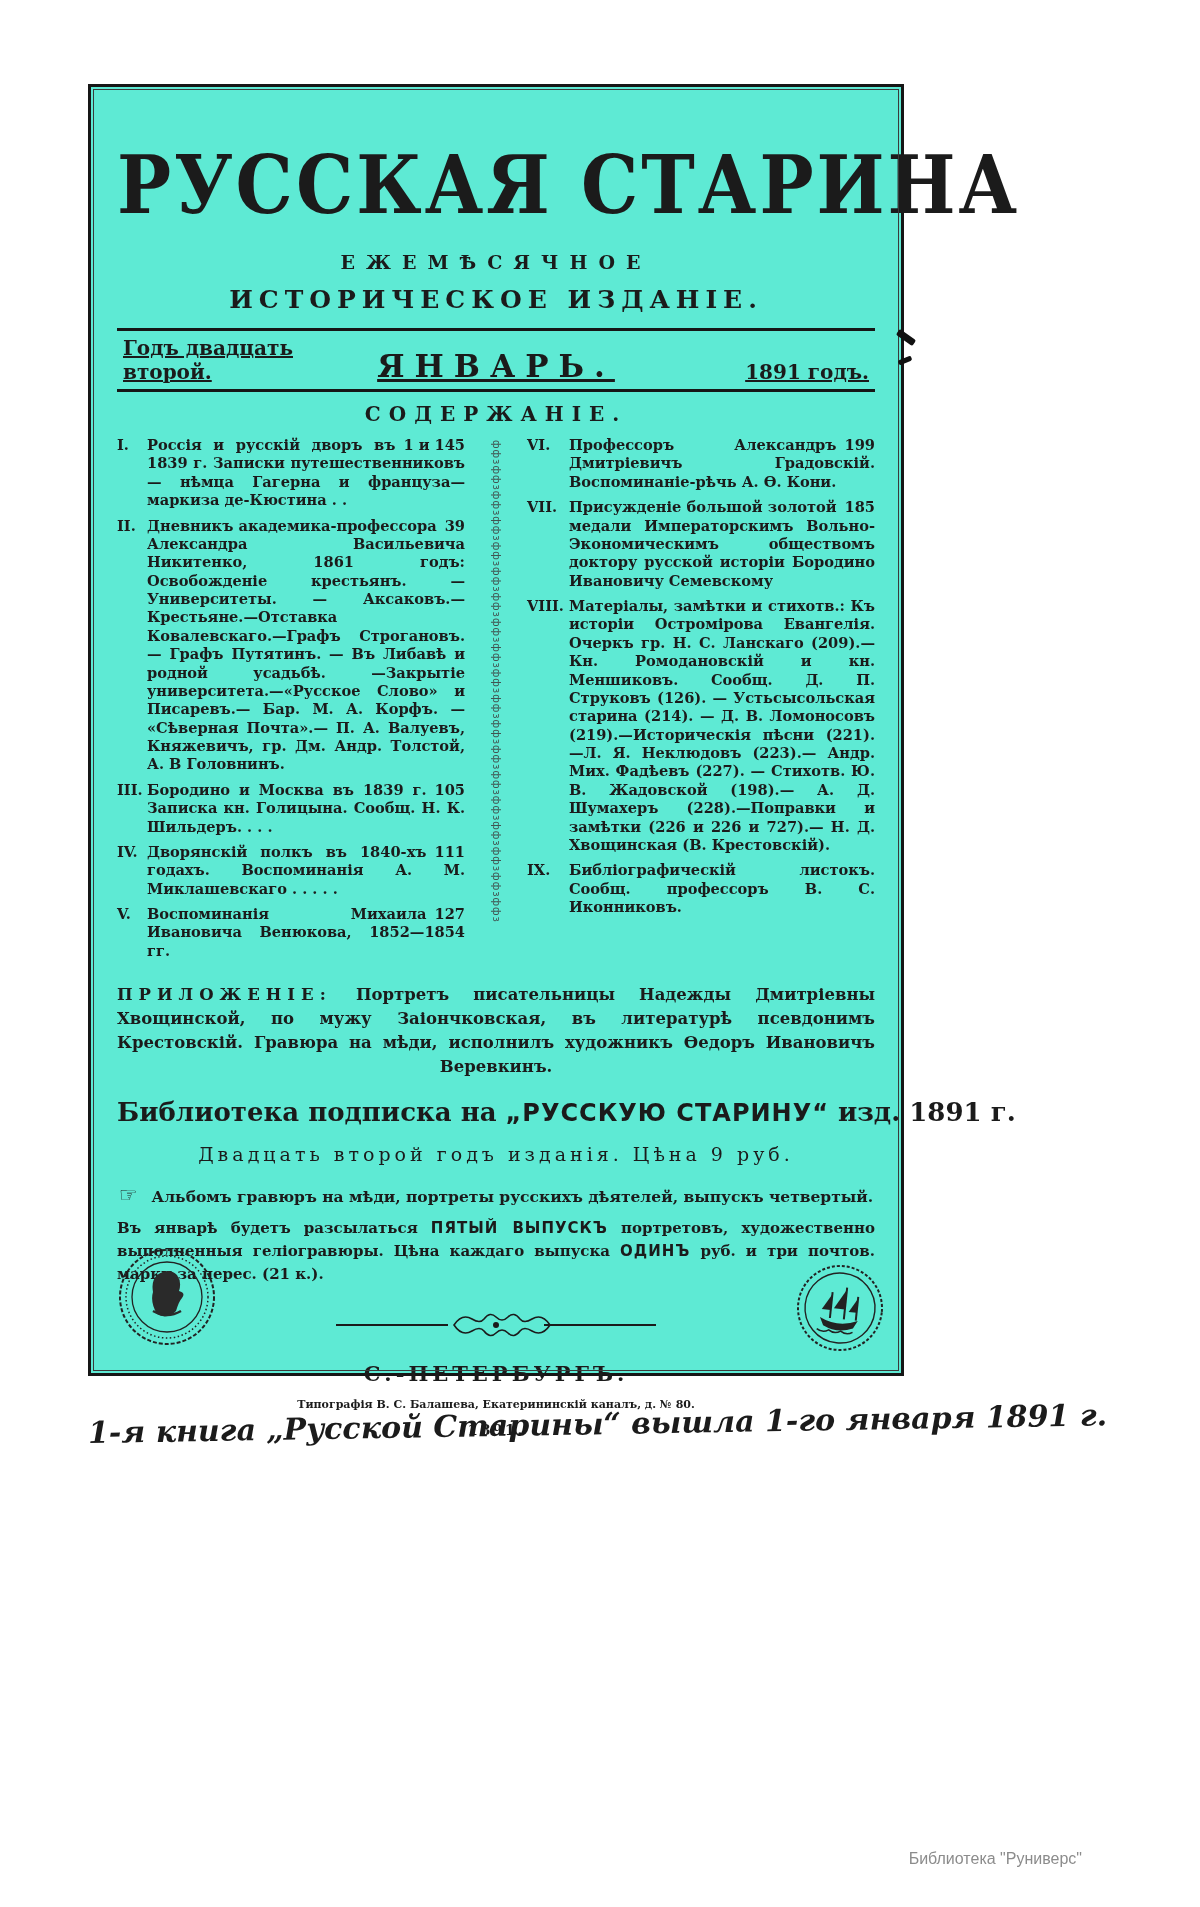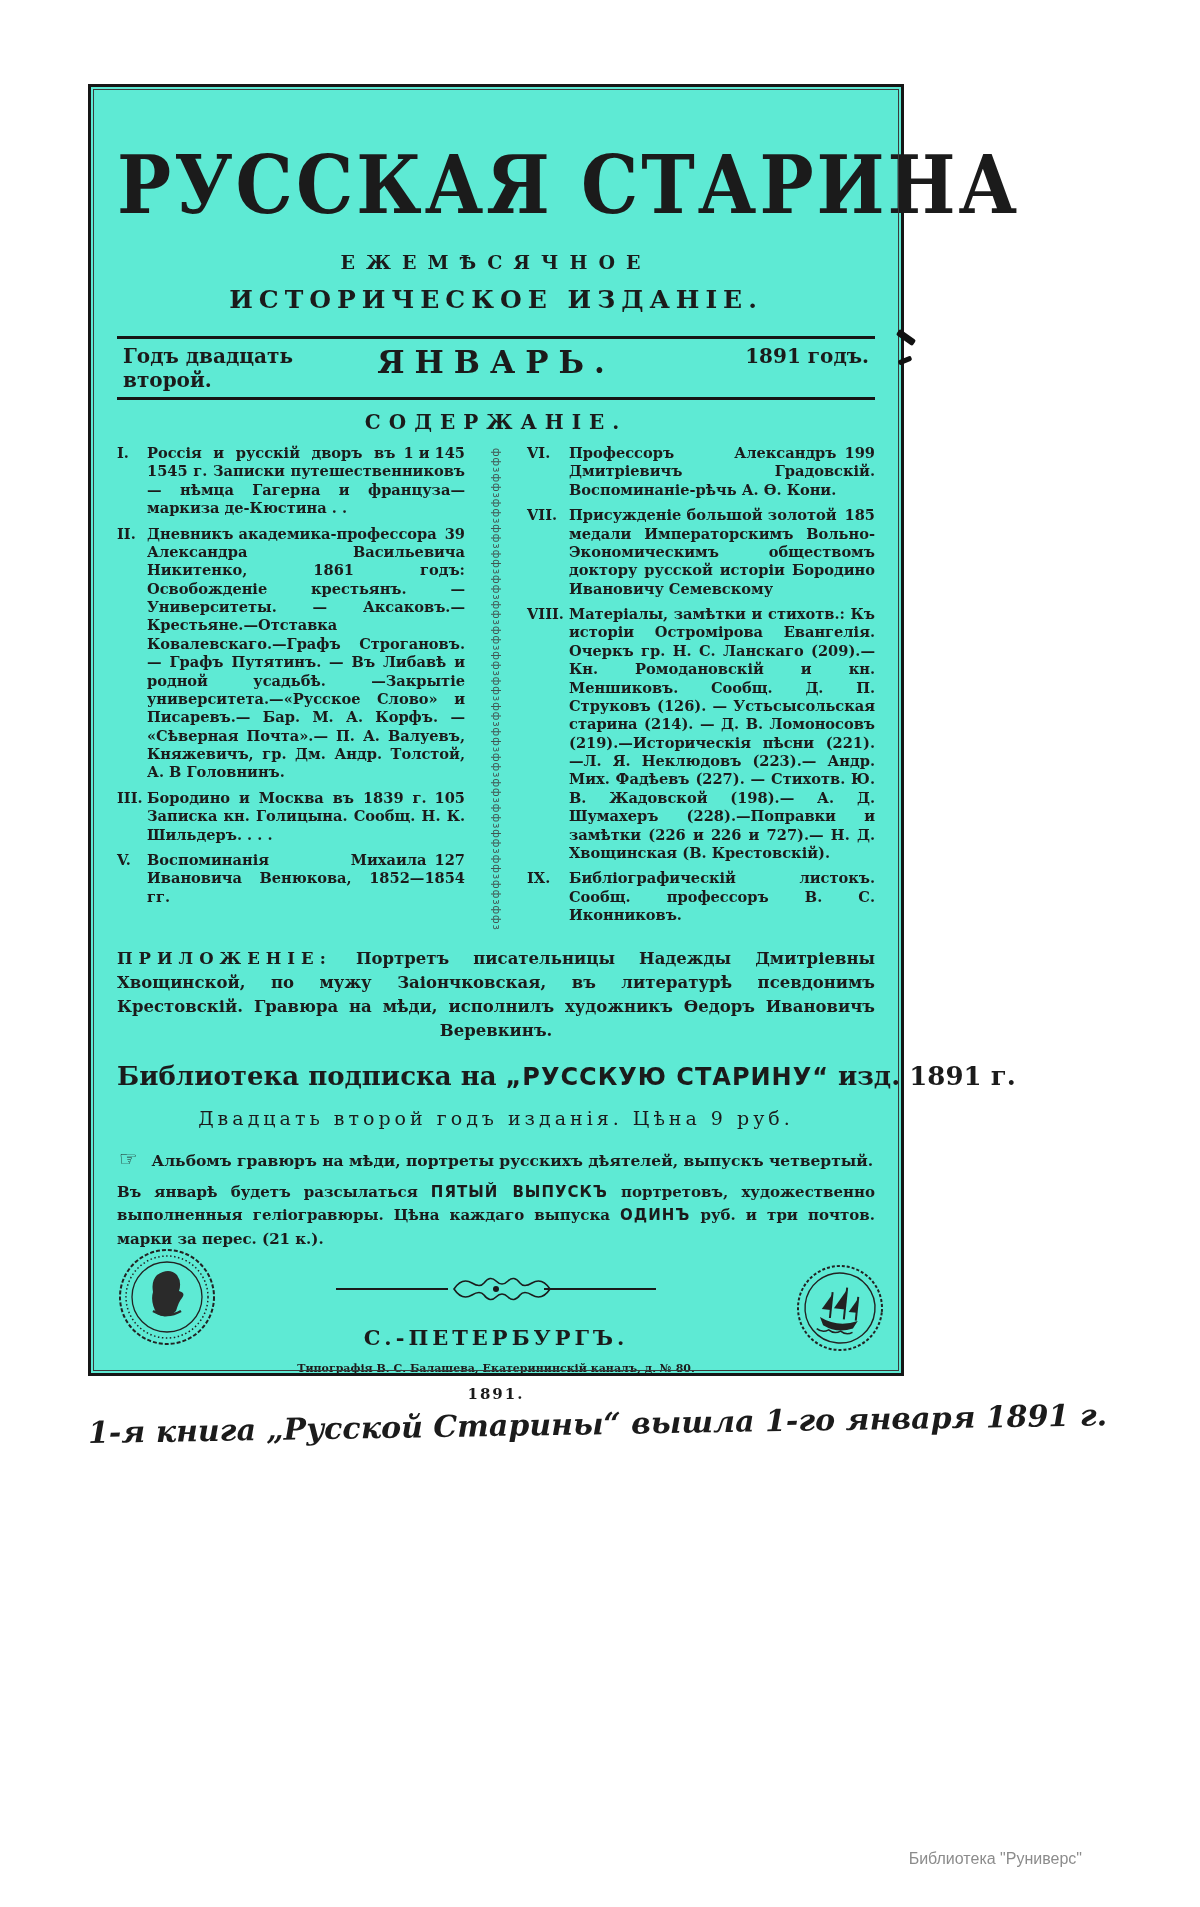--- a/index.html
+++ b/index.html
@@ -16,22 +16,22 @@
     border:1px solid #3a3a3a;pointer-events:none;
   }
   .inner{padding:0 26px;position:relative;}
   .journal-title{
     margin-top:62px;text-align:center;font-size:72px;font-weight:bold;
     letter-spacing:3px;line-height:1;transform:scaleY(1.12);white-space:nowrap;
   }
   .subtitle1{margin-top:30px;text-align:center;font-size:19px;font-weight:bold;letter-spacing:11px;}
   .subtitle2{margin-top:12px;text-align:center;font-size:25px;font-weight:bold;letter-spacing:6px;}
   .band{
-    margin-top:22px;border-top:3px solid #161616;border-bottom:3px solid #161616;
-    display:flex;align-items:flex-start;padding:5px 6px;
+    margin-top:14px;border-top:3px solid #161616;border-bottom:3px solid #161616;
+    display:flex;align-items:flex-end;padding:5px 6px;text-decoration:underline;
   }
   .band-left{flex:1;text-align:left;font-size:20px;font-weight:bold;}
   .band-center{font-size:31px;font-weight:bold;letter-spacing:10px;}
   .band-right{flex:1;text-align:right;font-size:20px;font-weight:bold;}
   .toc-heading{margin-top:10px;text-align:center;font-size:20px;font-weight:bold;letter-spacing:8px;}
   .toc{display:flex;justify-content:space-between;margin-top:10px;}
   .toc-col{width:348px;font-size:14.6px;font-weight:700;line-height:1.26;text-align:justify;}
   .spine{width:24px;display:flex;justify-content:center;overflow:hidden;}
   .spine-text{
     writing-mode:vertical-rl;font-family:"DejaVu Sans",sans-serif;font-size:10px;
@@ -88,27 +88,30 @@
       <div class="band-left">Годъ двадцать второй.</div>
       <div class="band-center">ЯНВАРЬ.</div>
       <div class="band-right">1891 годъ.</div>
     </div>
 
     <div class="toc-heading">СОДЕРЖАНІЕ.</div>
 
     <div class="toc">
       <div class="toc-col left">
         <div class="toc-entry">
-          <span class="toc-num">I.</span><span class="toc-page">1 и 145</span><span class="toc-text">Россія и русскій дворъ въ 1545 г. Записки путешественниковъ — нѣмца Гагерна и француза— маркиза де-Кюстина .  .</span>
+          <span class="toc-num">I.</span><span class="toc-page">1 и 145</span><span class="toc-text">Россія и русскій дворъ въ 1839 г. Записки путешественниковъ — нѣмца Гагерна и француза— маркиза де-Кюстина .  .</span>
         </div>
         <div class="toc-entry">
           <span class="toc-num">II.</span><span class="toc-page">39</span><span class="toc-text">Дневникъ академика-профессора Александра Васильевича Никитенко, 1861 годъ: Освобожденіе крестьянъ. — Университеты. — Аксаковъ.—Крестьяне.—Отставка Ковалевскаго.—Графъ Строгановъ. — Графъ Путятинъ. — Въ Либавѣ и родной усадьбѣ. —Закрытіе университета.—«Русское Слово» и Писаревъ.— Бар. М. А. Корфъ. — «Сѣверная Почта».— П. А. Валуевъ, Княжевичъ, гр. Дм. Андр. Толстой, А. В Головнинъ.</span>
         </div>
         <div class="toc-entry">
           <span class="toc-num">III.</span><span class="toc-page">105</span><span class="toc-text">Бородино и Москва въ 1839 г. Записка кн. Голицына. Сообщ. Н. К. Шильдеръ.    .    .    .</span>
+        </div>
+        <div class="toc-entry">
+          <span class="toc-num">IV.</span><span class="toc-page">111</span><span class="toc-text">Дворянскій полкъ въ 1840-хъ годахъ. Воспоминанія А. М. Миклашевскаго .    .    .    .    .</span>
         </div>
         <div class="toc-entry">
           <span class="toc-num">V.</span><span class="toc-page">127</span><span class="toc-text">Воспоминанія Михаила Ивановича Венюкова, 1852—1854 гг.</span>
         </div>
       </div>
 
       <div class="spine">
         <span class="spine-text">ффзффзффзффзффзффзффзффзффзффзффзффзффзффзффзффзффзффзффз</span>
       </div>
 

